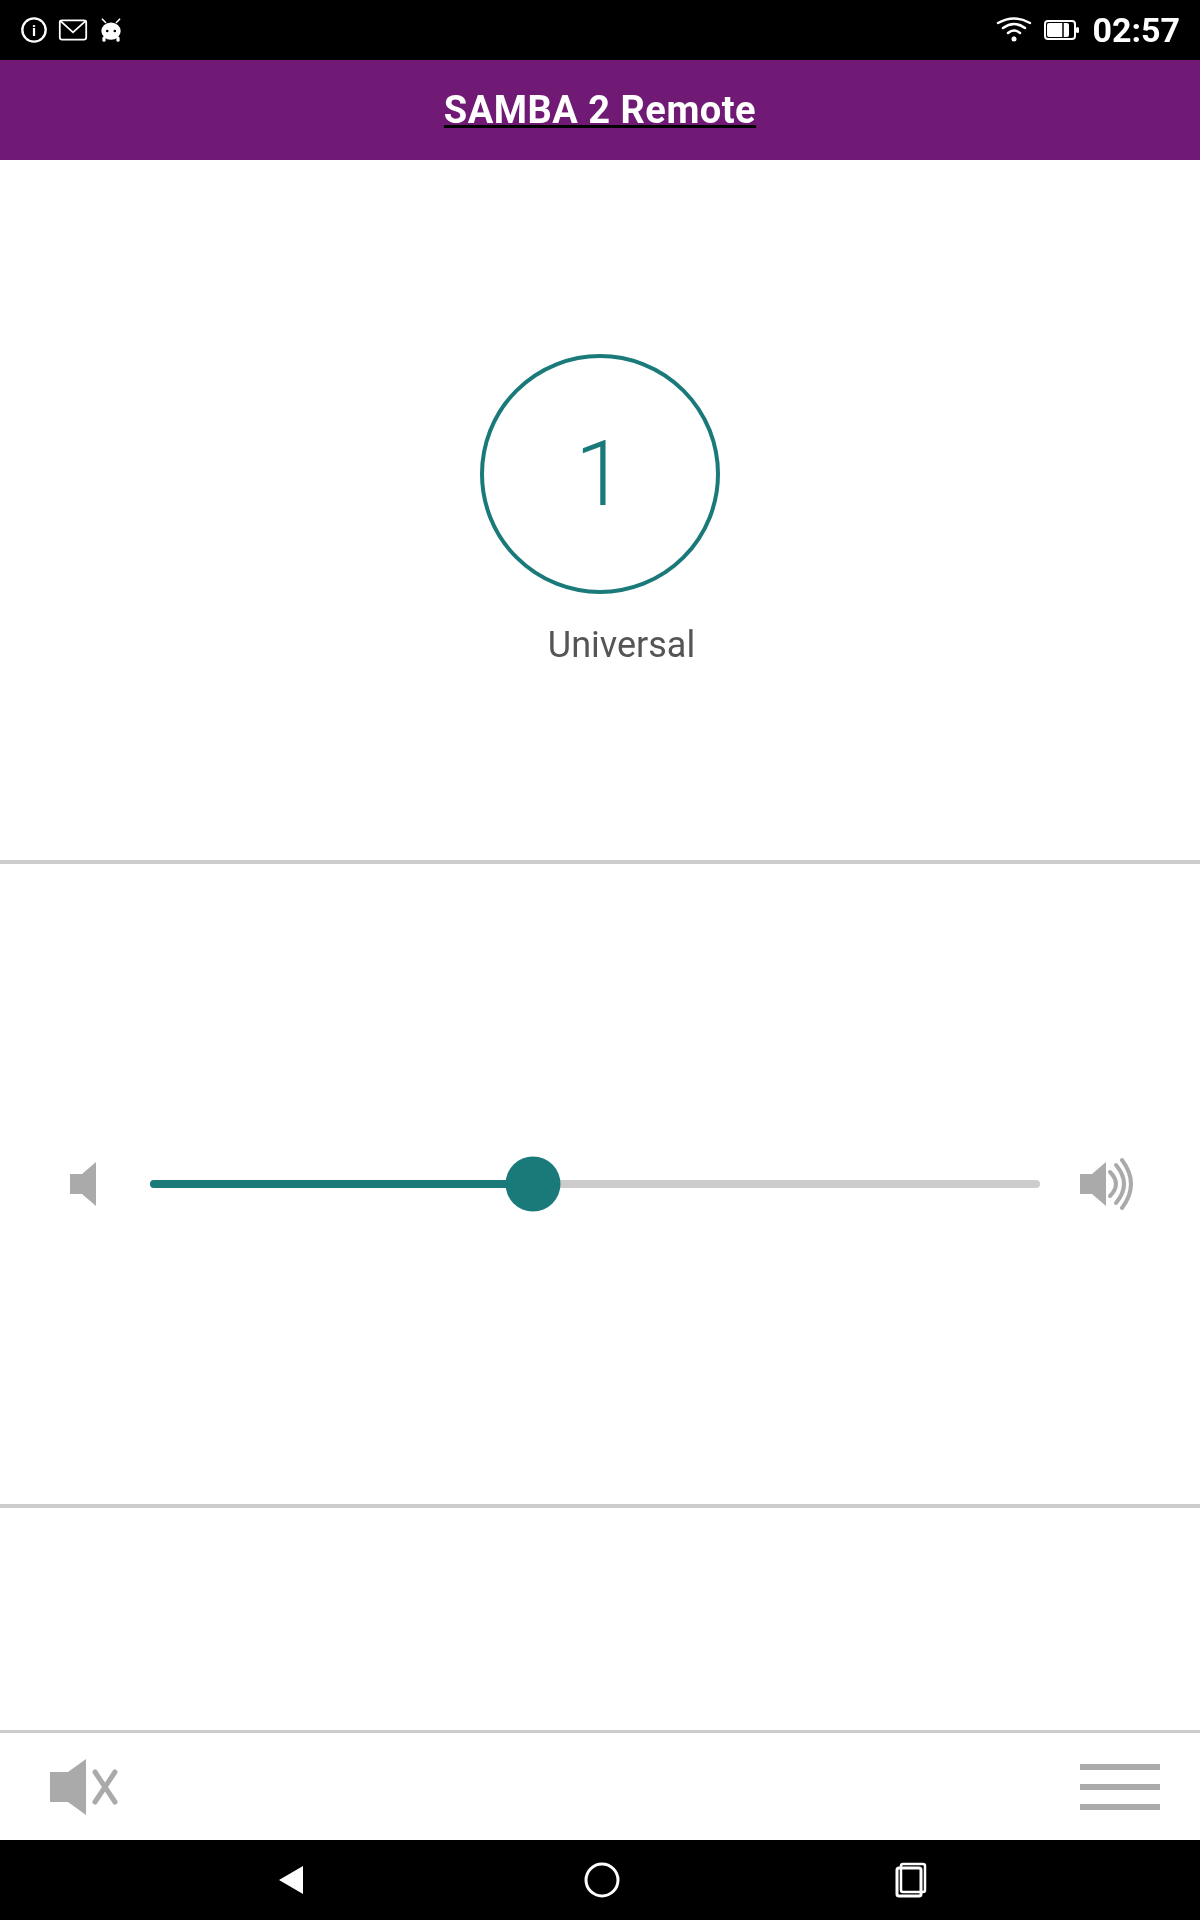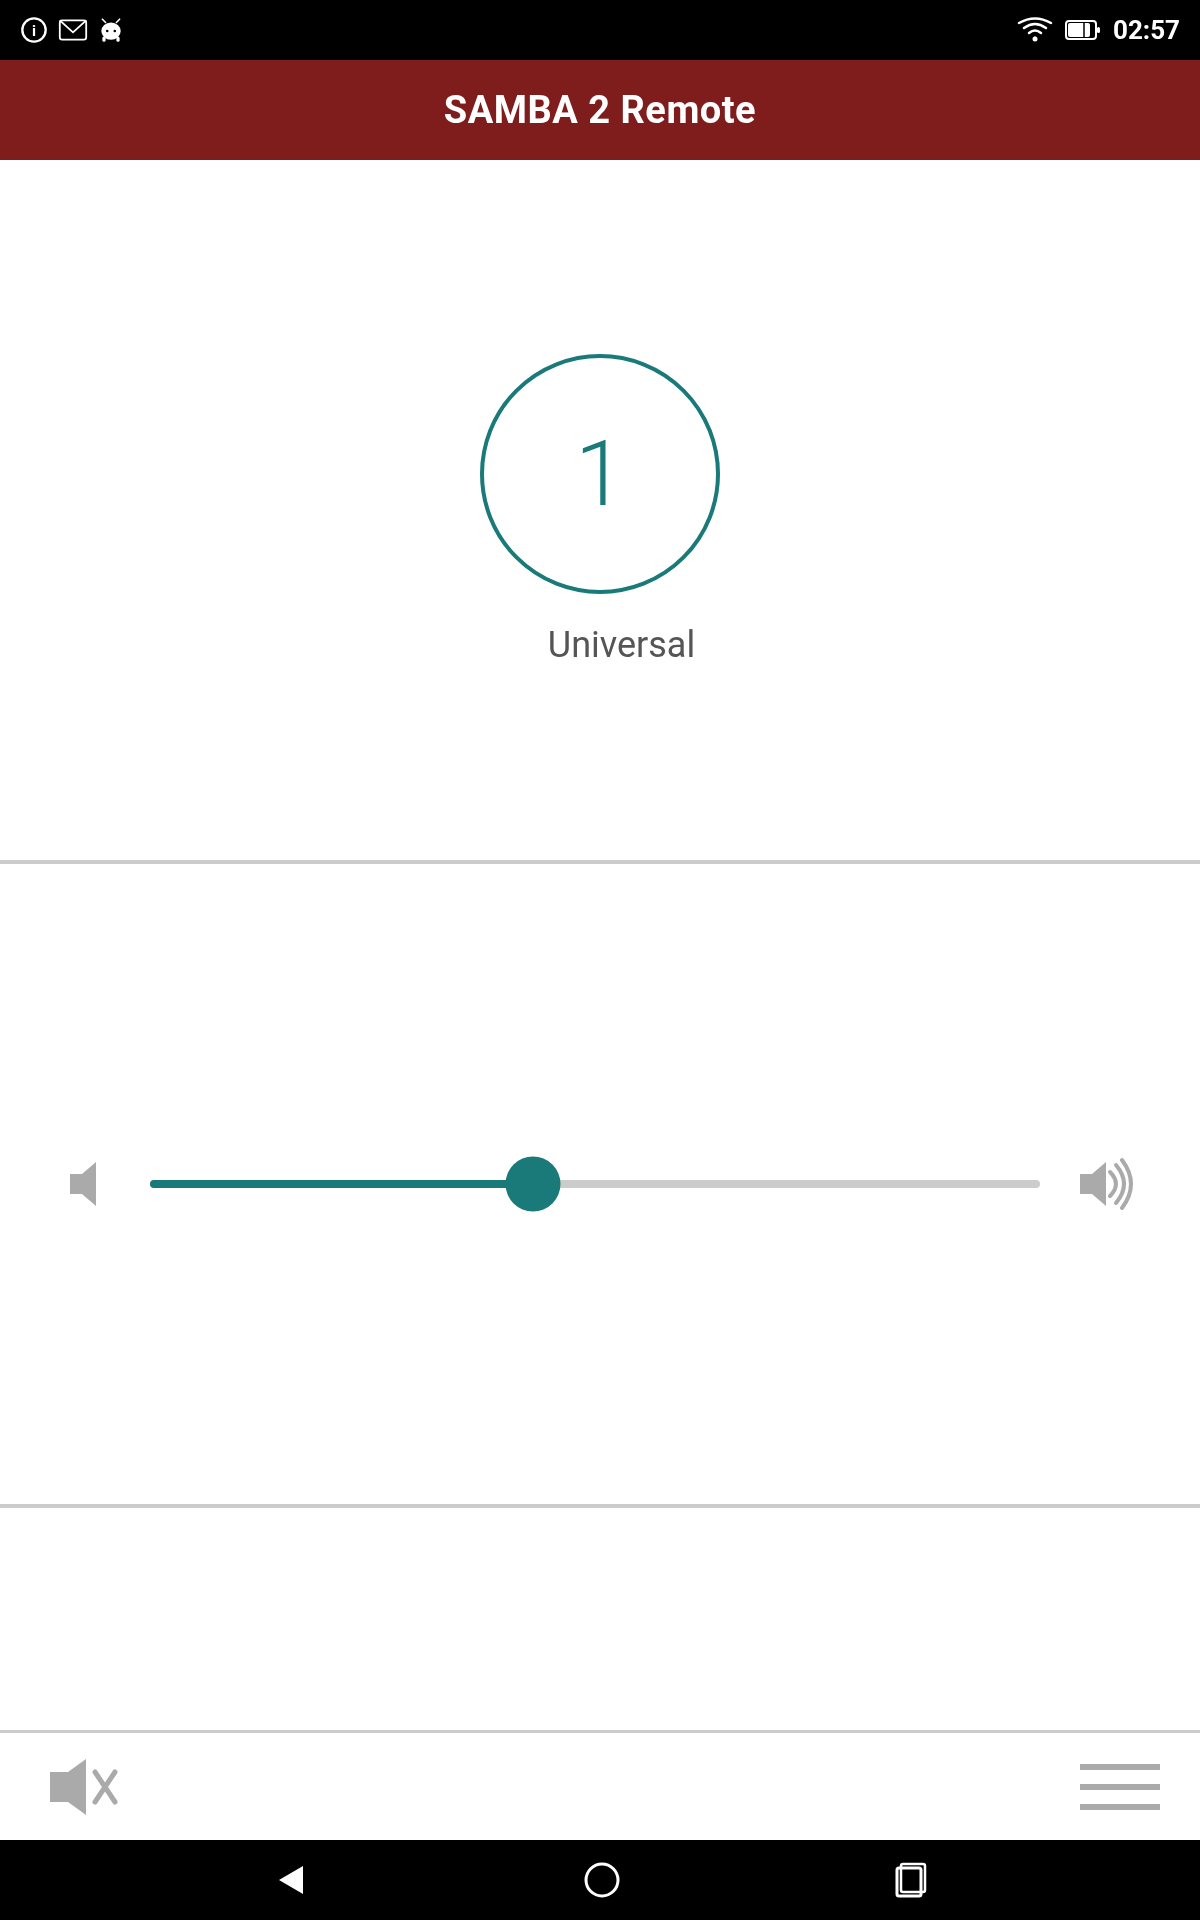--- a/index.html
+++ b/index.html
@@ -42,24 +42,25 @@
       gap: 12px;
       color: white;
       font-size: 22px;
       font-weight: bold;
     }
 
     
     .app-bar {
       width: 100%;
       height: 100px;
-      background: #7f1d1d;
-      display: flex;
-      align-items: center;
-      justify-content: center;
+      background: #701a75;
+      display: flex;
+      align-items: center;
+      justify-content: center;
+      text-decoration: underline;
     }
 
     .app-bar-title {
       color: white;
       font-size: 38px;
       font-weight: bold;
       letter-spacing: 0.5px;
     }
 
     
@@ -236,21 +237,21 @@
       <circle cx="18" cy="23" r="2.5" fill="white"></circle>
     </svg>
 
     <svg width="36" height="24" viewBox="0 0 36 24" fill="none">
       <rect x="1" y="3" width="30" height="18" rx="3" stroke="white" stroke-width="2"></rect>
       <rect x="32" y="9" width="3" height="6" rx="1.5" fill="white"></rect>
       <rect x="3" y="5" width="22" height="14" rx="2" fill="white"></rect>
       <line x1="19" y1="5" x2="19" y2="19" stroke="#000" stroke-width="1.5"></line>
     </svg>
 
-    <span style="color:white;font-size:26px;font-weight:bold;">02:57</span>
+    <span style="color:white;font-size:34px;font-weight:bold;">02:57</span>
   </div>
 </div>
 
 <div class="app-bar">
   <span class="app-bar-title">SAMBA 2 Remote</span>
 </div>
 
 <div class="content-upper">
   <div class="channel-circle">
     <span class="channel-number">1</span>

